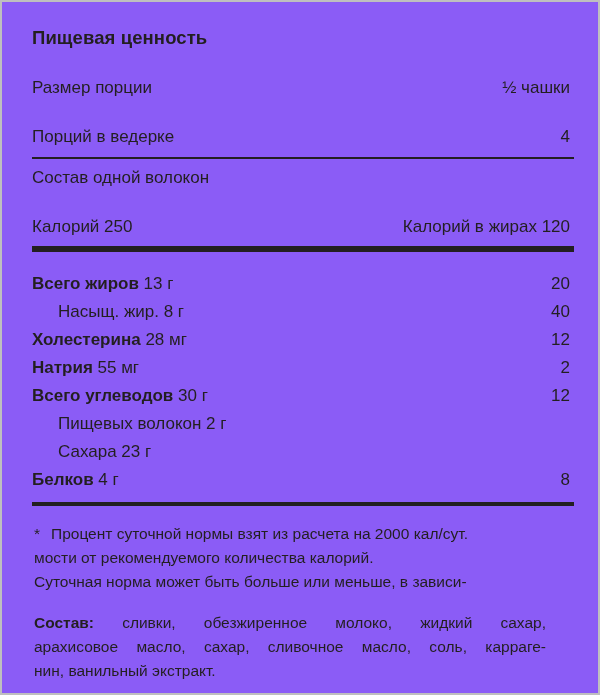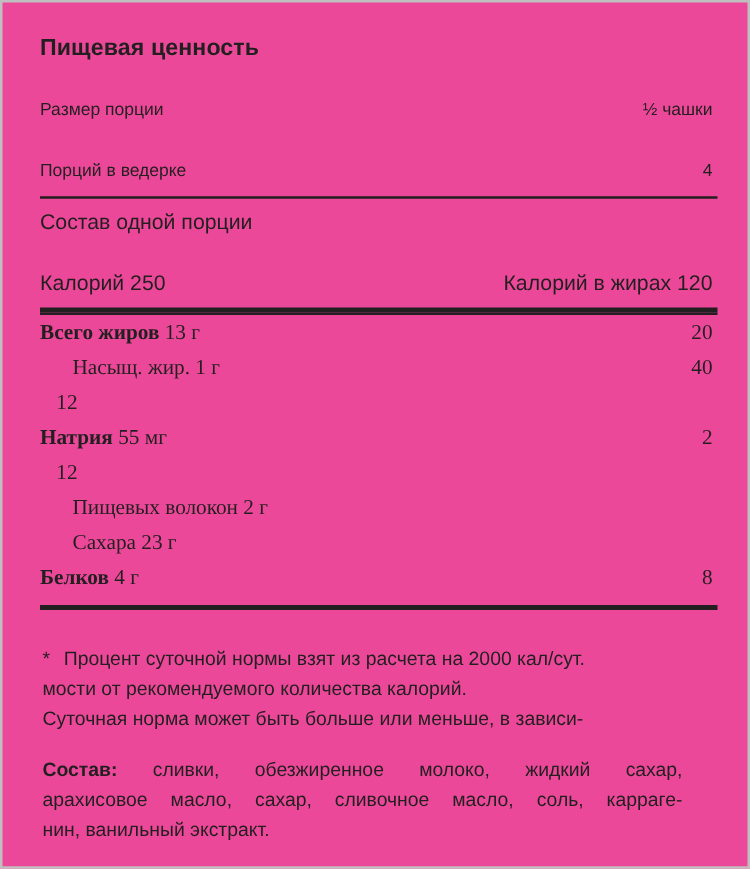--- a/index.html
+++ b/index.html
@@ -11,21 +11,21 @@
     width: 600px;
     height: 695px;
     font-family: "Liberation Sans", sans-serif;
     color: #231f20;
     -webkit-font-smoothing: antialiased;
   }
   .label-card {
     box-sizing: border-box;
     width: 600px;
     height: 695px;
-    background: #ec4899;
+    background: #8b5cf6;
     border: 2px solid #bfbfbf;
     padding: 0;
     position: relative;
     overflow: hidden;
   }
   .inner {
     box-sizing: border-box;
     padding: 22px 26px 0 28px;
   }
   
@@ -56,37 +56,37 @@
 
   .title {
     font-size: 18.5px;
     font-weight: bold;
     line-height: 28px;
     padding-left: 2px;
     letter-spacing: .1px;
   }
 
   .serving-block { padding-bottom: 7px; }
-  .serving-block .row { font-size: 14px; }
+  .serving-block .row { font-size: 17px; }
 
   .calories-block {
     padding-top: 5px;
     padding-bottom: 6px;
   }
   .calories-block .row.single { justify-content: flex-start; }
 
   .dv-header-row {
     display: flex;
     justify-content: flex-end;
     font-size: 17px;
     line-height: 27px;
     padding: 9px 2px 2px 2px;
   }
 
-  .nutrients { padding: 0 2px 8px 2px; font-family: Liberation Serif, serif; }
+  .nutrients { padding: 18px 2px 8px 2px; }
   .nutrient-row {
     display: flex;
     align-items: baseline;
     justify-content: space-between;
     font-size: 17px;
     line-height: 28px;
   }
   .nutrient-row .name { white-space: nowrap; }
   .nutrient-row .name b { font-weight: bold; }
   .nutrient-row.indent .name { padding-left: 26px; }
@@ -94,21 +94,20 @@
     white-space: nowrap;
     text-align: right;
     min-width: 30px;
   }
 
   
   .footnote {
     font-size: 15.5px;
     line-height: 24px;
     padding: 16px 30px 0 4px;
-    margin-top: 12px;
   }
   .footnote .fn-line { white-space: nowrap; }
   .footnote .star {
     display: inline-block;
     width: 17px;
   }
 
   
   .ingredients {
     font-size: 15.5px;
@@ -143,50 +142,52 @@
       <div class="row">
         <span class="left">Порций в ведерке</span>
         <span class="right">4</span>
       </div>
     </div>
 
     <div class="rule rule-thin"></div>
 
     <div class="calories-block">
       <div class="row single">
-        <span class="left">Состав одной порции</span>
+        <span class="left">Состав одной волокон</span>
       </div>
       <div class="row">
         <span class="left">Калорий 250</span>
         <span class="right">Калорий в жирах 120</span>
       </div>
     </div>
 
     <div class="rule rule-thick"></div>
 
 
     <div class="rule rule-thin"></div>
 
     <div class="nutrients">
         <div class="nutrient-row">
           <span class="name"><b>Всего жиров</b> 13 г</span>
           <span class="dv">20</span>
         </div>
         <div class="nutrient-row indent">
-          <span class="name">Насыщ. жир. 1 г</span>
+          <span class="name">Насыщ. жир. 8 г</span>
           <span class="dv">40</span>
         </div>
         <div class="nutrient-row">
+          <span class="name"><b>Холестерина</b> 28 мг</span>
           <span class="dv">12</span>
         </div>
         <div class="nutrient-row">
           <span class="name"><b>Натрия</b> 55 мг</span>
           <span class="dv">2</span>
         </div>
         <div class="nutrient-row">
+          <span class="name"><b>Всего углеводов</b> 30 г</span>
           <span class="dv">12</span>
         </div>
         <div class="nutrient-row indent">
           <span class="name">Пищевых волокон 2 г</span>
           <span class="dv"></span>
         </div>
         <div class="nutrient-row indent">
           <span class="name">Сахара 23 г</span>
           <span class="dv"></span>
         </div>

